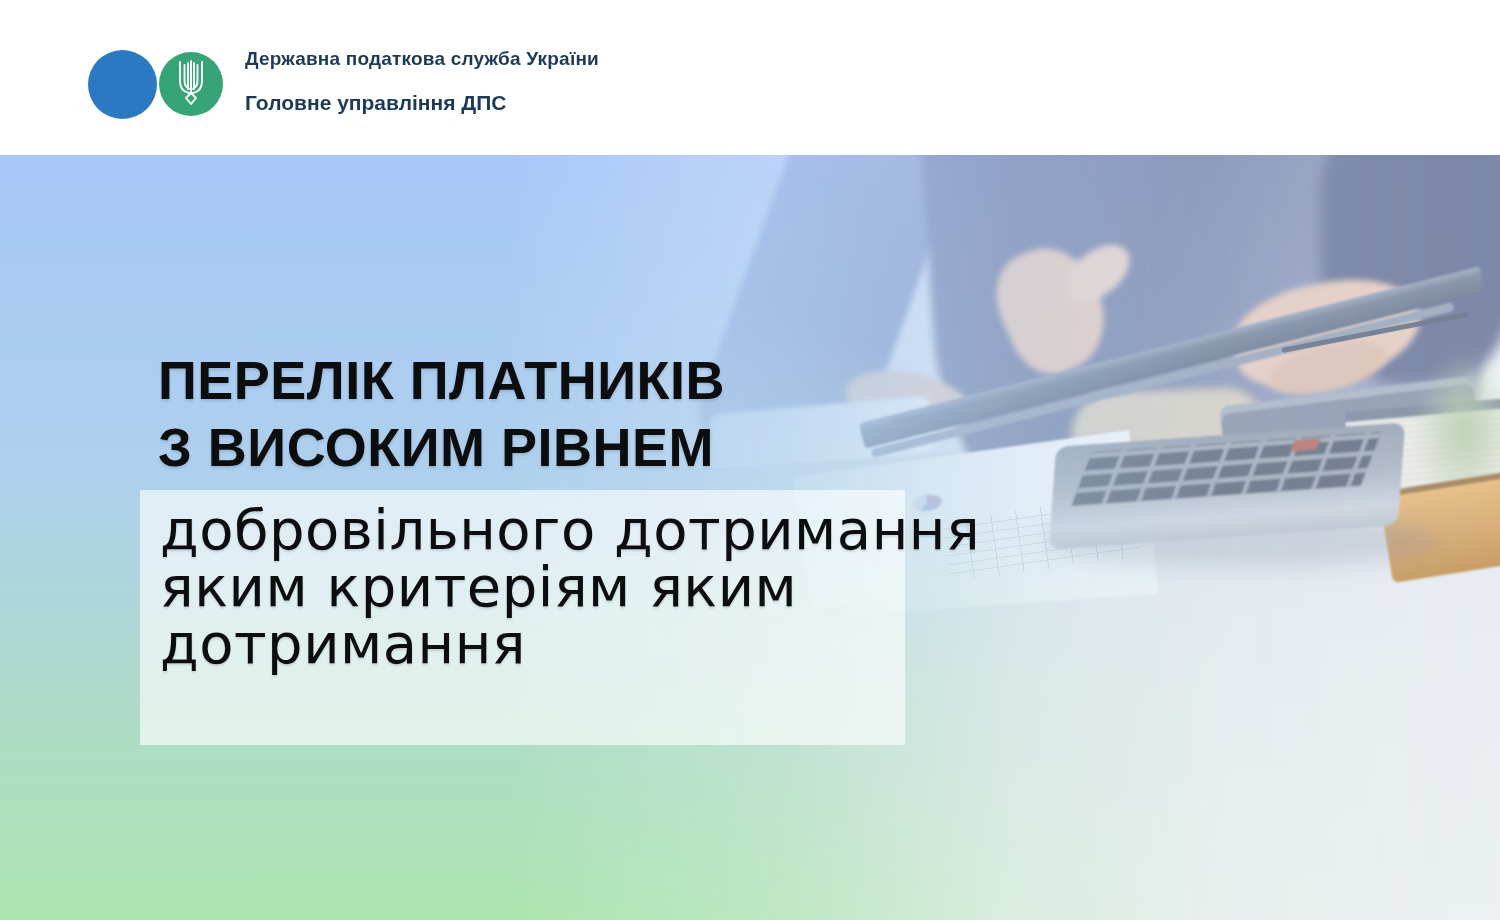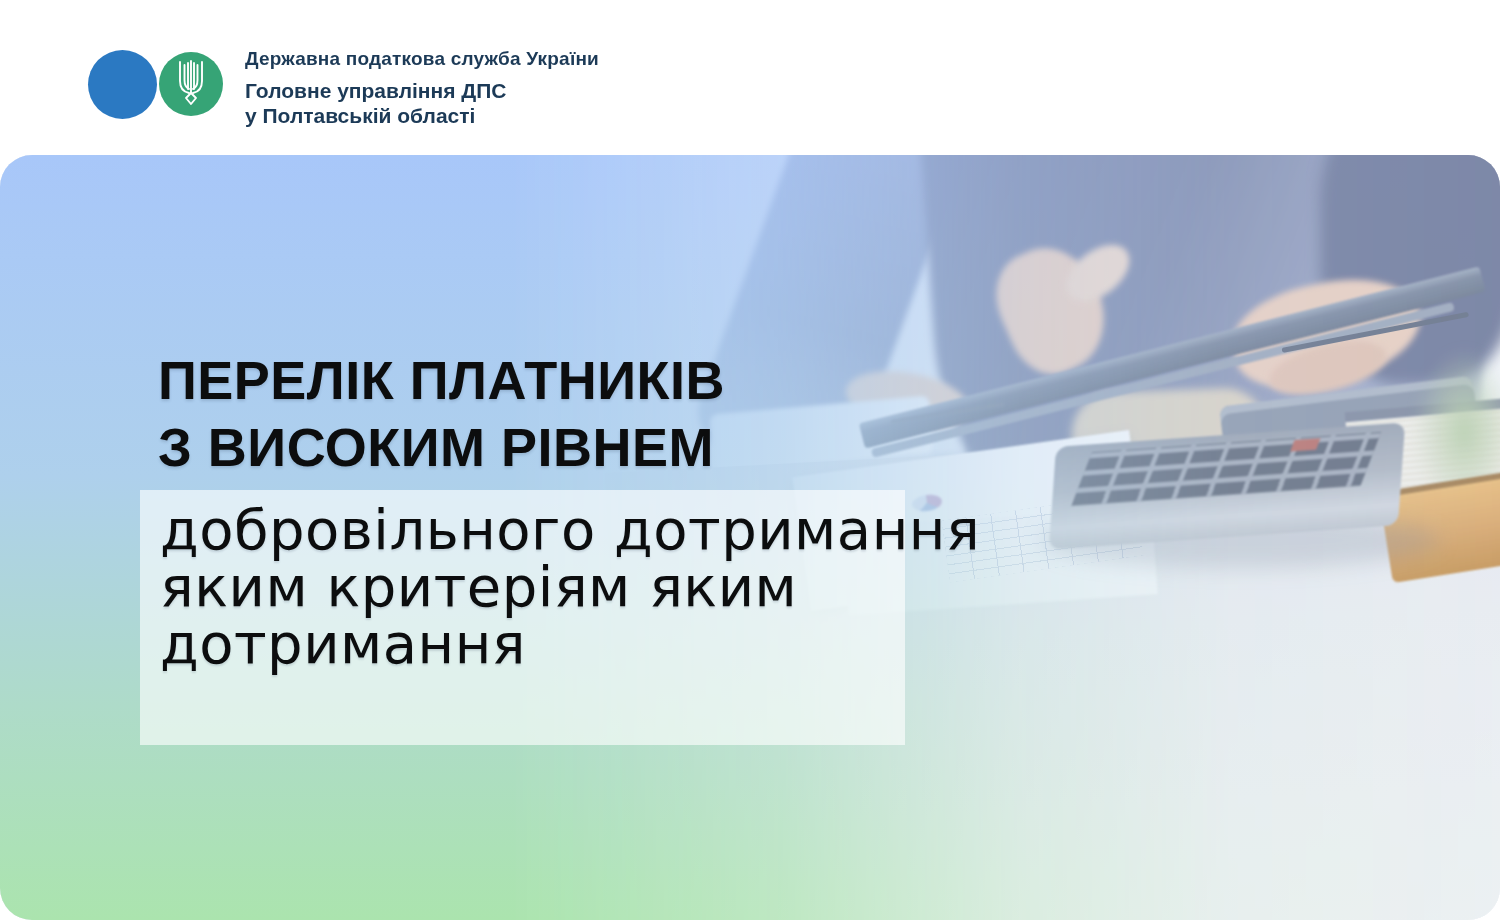--- a/index.html
+++ b/index.html
@@ -8,24 +8,24 @@
     font-family:"Liberation Sans",sans-serif;background:#ffffff;
   }
   
   .header{position:absolute;left:0;top:0;width:1473px;height:155px;background:#ffffff;z-index:30;}
   .logo{position:absolute;left:88px;top:50px;width:140px;height:70px;}
   .circle{position:absolute;border-radius:50%;}
   .circle.blue{left:0;top:0;width:69px;height:69px;}
   .circle.green{left:71px;top:2px;width:64px;height:64px;display:flex;align-items:center;justify-content:center;}
   .org{position:absolute;left:245px;top:46px;color:#1c3a57;}
   .org .l1{font-size:19px;font-weight:700;letter-spacing:.2px;line-height:26px;}
-  .org .l2{font-size:21px;font-weight:700;line-height:25px;margin-top:6px;}
+  .org .l2{font-size:21px;font-weight:700;line-height:25px;margin-top:18px;}
   .org .l3{font-size:21px;font-weight:700;line-height:25px;}
   
-  .hero{position:absolute;left:0;top:155px;width:1500px;height:765px;overflow:hidden;background:#e9eef6;border-radius:32px;}
+  .hero{position:absolute;left:0;top:155px;width:1500px;height:765px;overflow:hidden;background:#e9eef6;}
   .ph{position:absolute;}
   .soft{filter:blur(3px);}
   
   .wall{left:0;top:0;width:1500px;height:765px;background:linear-gradient(90deg,#eef2f8 0%,#e9eef6 55%,#f4f6f9 100%);}
   .window{left:800px;top:0;width:160px;height:310px;background:#e3ebf5;border-left:6px solid #cdd8e6;border-right:10px solid #b6c3d6;filter:blur(2px);}
   .windowsill{left:770px;top:300px;width:230px;height:12px;background:#c9d4e4;filter:blur(3px);}
   .suit-left{left:745px;top:-50px;width:165px;height:370px;background:linear-gradient(175deg,#8193bd 0%,#6c80ad 60%,#8b9bc0 100%);border-radius:40px;transform:rotate(20deg);}
   .hand-left-low{left:845px;top:218px;width:125px;height:55px;background:#e5c6b2;border-radius:50%;transform:rotate(10deg);}
   .open-book{left:712px;top:250px;width:220px;height:64px;background:#f7f9fc;border-radius:8px;transform:rotate(-5deg);box-shadow:inset 0 -6px 0 #dde4ee;filter:blur(2px);}
   .shirt{left:975px;top:-12px;width:150px;height:290px;background:#f2f5fa;border-radius:34px;transform:rotate(6deg);}
@@ -87,21 +87,20 @@
             <path d="M21 6 V32"></path>
             <path d="M18 4 V36"></path>
             <path d="M18 36 L23 41 L18 47 L13 41 Z"></path>
           </svg>
         </span>
       </div>
     </div>
     <div class="org">
       <div class="l1">Державна податкова служба України</div>
       <div class="l2">Головне управління ДПС</div>
-      <div class="l3">у Полтавській області</div>
     </div>
   </div>
 
   <div class="hero">
     <div class="ph wall"></div>
     <div class="ph window"></div>
     <div class="ph windowsill"></div>
     <div class="ph suit-left soft"></div>
     <div class="ph shirt soft"></div>
     <div class="ph jacket-right"></div>

